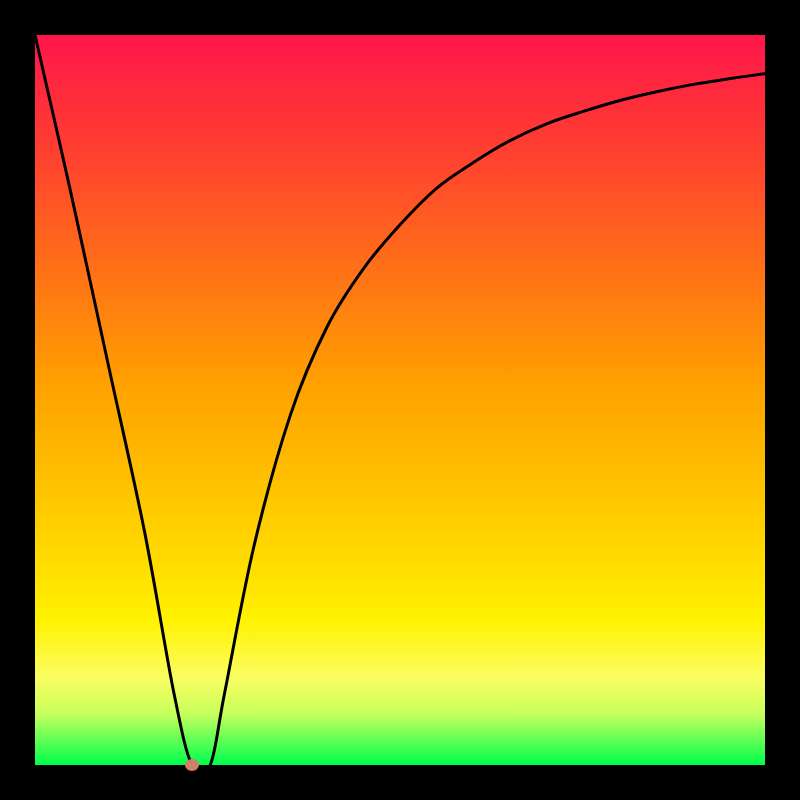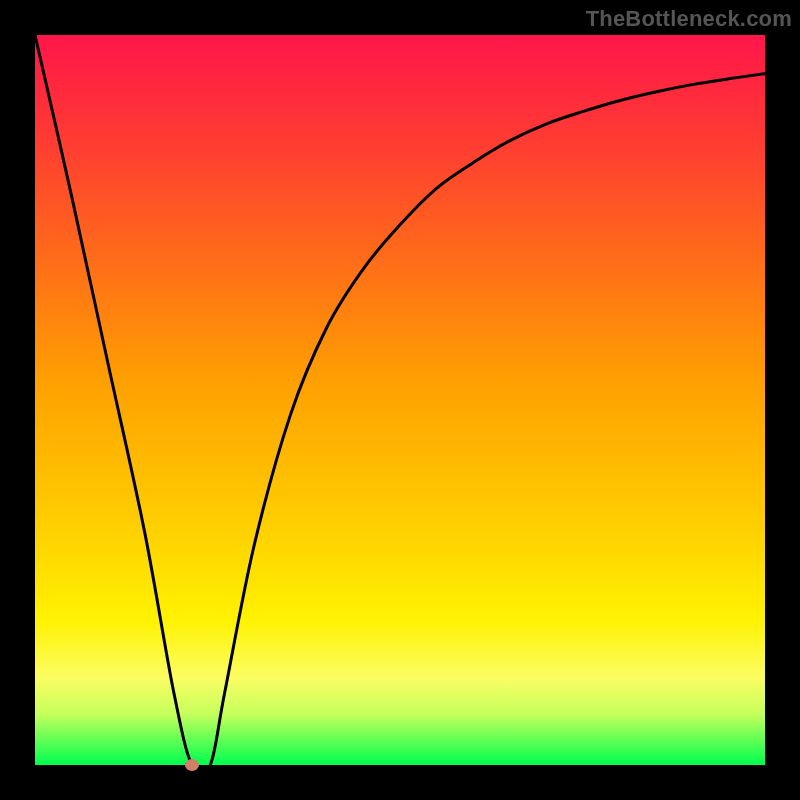--- a/index.html
+++ b/index.html
@@ -61,14 +61,13 @@
 </head>
 <body>
 
 <div class="frame">
   <div class="plot-area">
     <svg class="curve-layer" viewBox="0 0 730 730" preserveAspectRatio="none">
       <path id="curve-path" fill="none" stroke="#000000" stroke-width="3" stroke-linecap="round" stroke-linejoin="round" d="M 0.00 0.00 C 6.08 26.77, 24.33 105.85, 36.50 160.60 C 48.67 215.35, 60.83 272.53, 73.00 328.50 C 85.17 384.47, 98.55 441.65, 109.50 496.40 C 120.45 551.15, 130.79 618.07, 138.70 657.00 C 146.61 695.93, 150.87 717.83, 156.95 730.00 C 163.03 742.17, 169.72 742.17, 175.20 730.00 C 180.67 717.83, 182.50 693.50, 189.80 657.00 C 197.10 620.50, 208.05 557.23, 219.00 511.00 C 229.95 464.77, 243.33 416.10, 255.50 379.60 C 267.67 343.10, 279.83 316.33, 292.00 292.00 C 304.17 267.67, 316.33 250.63, 328.50 233.60 C 340.67 216.57, 352.83 203.18, 365.00 189.80 C 377.17 176.42, 389.33 163.64, 401.50 153.30 C 413.67 142.96, 425.83 135.66, 438.00 127.75 C 450.17 119.84, 462.33 112.30, 474.50 105.85 C 486.67 99.40, 498.83 93.93, 511.00 89.06 C 523.17 84.19, 535.33 80.54, 547.50 76.65 C 559.67 72.76, 571.83 68.98, 584.00 65.70 C 596.17 62.41, 608.33 59.62, 620.50 56.94 C 632.67 54.26, 644.83 51.83, 657.00 49.64 C 669.17 47.45, 681.33 45.63, 693.50 43.80 C 705.67 41.98, 723.92 39.54, 730.00 38.69"></path>
       <ellipse id="marker-dot" fill="#d08068" cx="156.95" cy="730.00" rx="7" ry="6"></ellipse>
     </svg>
   </div>
-  <div class="watermark">TheBottleneck.com</div>
 </div>
 
 </body></html>

